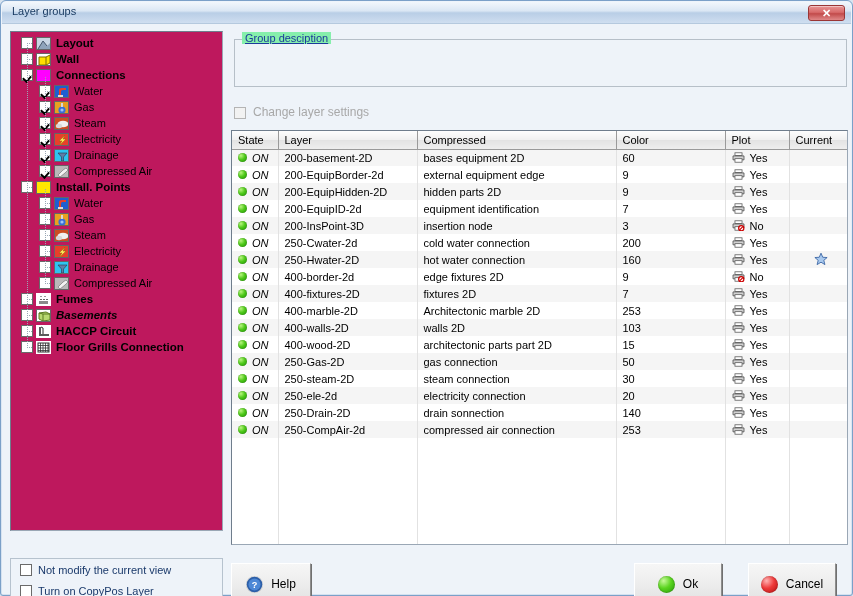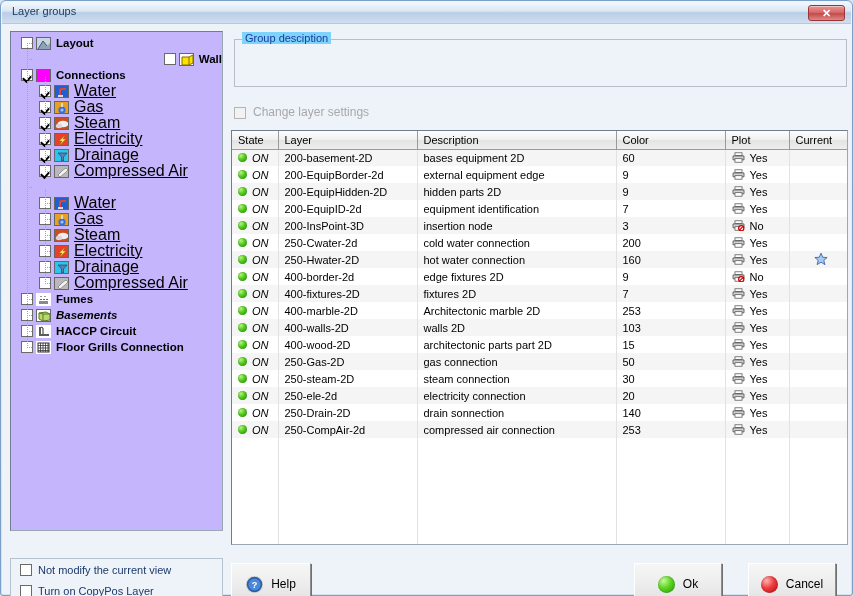--- a/index.html
+++ b/index.html
@@ -45,21 +45,21 @@
   
   #client {
     position: absolute; left: 1px; top: 23px; right: 1px; bottom: 1px;
     background: #eef3f9;
   }
 
   
   #tree-panel {
     position: absolute; left: 8px; top: 7px;
     width: 213px; height: 500px;
-    background: #c4b5fd;
+    background: #be185d;
     border: 1px solid #9aa7b5;
     border-top-color: #6f7d8c; border-left-color: #6f7d8c;
     overflow: hidden;
   }
   .tnode {
     position: relative;
     height: 16px;
     display: flex; align-items: center;
     font-size: 11px;
     white-space: nowrap;
@@ -93,21 +93,21 @@
   }
   .gicon {
     width: 15px; height: 13px; min-width: 15px;
     margin-right: 5px;
     border: 1px solid #666;
     background-size: cover;
     position: relative;
     overflow: hidden;
   }
   .tlabel-bold { font-weight: bold; color: #000; font-size: 11.5px; }
-  .tlabel { color: #000; font-size: 16px; text-decoration: underline; }
+  .tlabel { color: #000; font-size: 11px; }
 
   
   .guide-v { position: absolute; left: 16px; width: 1px;
     background-image: linear-gradient(to bottom,#9aa7b5 50%,transparent 50%);
     background-size: 1px 2px; }
   .guide-h { position: absolute; height: 1px;
     background-image: linear-gradient(to right,#9aa7b5 50%,transparent 50%);
     background-size: 2px 1px; }
 
   
@@ -123,23 +123,23 @@
 
   
   #grp {
     position: absolute; left: 232px; top: 15px;
     width: 613px; height: 48px;
     border: 1px solid #b6bfc8;
     background: #eef3f9;
   }
   #grp-legend {
     position: absolute; left: 240px; top: 8px;
-    background: #7dd3fc;
+    background: #86efac;
     padding: 0 3px;
-    font-size: 11px; color: #1b3a9b;
+    font-size: 11px; color: #1b3a9b; text-decoration: underline;
   }
   #grp-inner {
     position: absolute; left: 234px; top: 21px;
     width: 609px; height: 36px;
     background: #eef3f9;
   }
 
   
   #chg {
     position: absolute; left: 232px; top: 81px;
@@ -223,21 +223,21 @@
         <div class="tnode lvl0" style="top: 3px; position: absolute; left: 0px; right: 0px;">
           <span class="cb"></span>
           <span class="gicon"><svg width="15" height="13" viewBox="0 0 15 13">
               <rect width="15" height="13" fill="#ffffff"></rect>
               <rect x="0" y="0" width="15" height="13" fill="#c9d6e4"></rect>
               <path d="M1 11 L6 3 L10 8 L13 5 L13 11 Z" fill="#8fa4bb"></path>
               <path d="M1 11 L6 3 L10 8" stroke="#46566b" fill="none" stroke-width="1"></path>
             </svg></span>
           <span class="tlabel-bold">Layout</span>
         </div>
-        <div class="tnode lvl0" style="top: 19px; position: absolute; left: 0px; right: 0px; justify-content: flex-end;">
+        <div class="tnode lvl0" style="top: 19px; position: absolute; left: 0px; right: 0px;">
           <span class="cb"></span>
           <span class="gicon"><svg width="15" height="13" viewBox="0 0 15 13">
               <rect width="15" height="13" fill="#ffffff"></rect>
               <path d="M2 3 L9 3 L13 1 L13 9 L9 11 L2 11 Z" fill="#ffe000" stroke="#806f00"></path>
               <path d="M9 3 L9 11" stroke="#806f00"></path>
             </svg></span>
           <span class="tlabel-bold">Wall</span>
         </div>
         <div class="tnode lvl0" style="top: 35px; position: absolute; left: 0px; right: 0px;">
           <span class="expander">−</span>
@@ -298,20 +298,29 @@
           <span class="tlabel">Drainage</span>
         </div>
         <div class="tnode lvl1" style="top: 131px; position: absolute; left: 0px; right: 0px;">
           <span class="cb checked"></span>
           <span class="gicon"><svg width="15" height="13" viewBox="0 0 15 13">
               <rect width="15" height="13" fill="#ffffff"></rect>
               <rect width="15" height="13" fill="#b9b9b9"></rect>
               <path d="M3 9 L8 4 L11 2 L13 4 L10 7 L5 11 Z" fill="#f2f2f2" stroke="#6a6a6a" stroke-width=".6"></path>
             </svg></span>
           <span class="tlabel">Compressed Air</span>
+        </div>
+        <div class="tnode lvl0" style="top: 147px; position: absolute; left: 0px; right: 0px;">
+          <span class="expander">−</span>
+          <span class="cb"></span>
+          <span class="gicon"><svg width="15" height="13" viewBox="0 0 15 13">
+              <rect width="15" height="13" fill="#ffffff"></rect>
+              <rect x="0" y="0" width="15" height="13" fill="#ffe800"></rect>
+            </svg></span>
+          <span class="tlabel-bold">Install. Points</span>
         </div>
         <div class="tnode lvl1" style="top: 163px; position: absolute; left: 0px; right: 0px;">
           <span class="expander">+</span>
           <span class="cb"></span>
           <span class="gicon"><svg width="15" height="13" viewBox="0 0 15 13">
               <rect width="15" height="13" fill="#ffffff"></rect>
               <rect width="15" height="13" fill="#1f5fd0"></rect>
               <path d="M4 10 L4 4 Q4 2 7 2 L11 2 L11 4 L7.5 4 Q6 4 6 5.5 L6 10 Z" fill="#e8402a"></path>
               <rect x="3" y="9" width="5" height="3" fill="#dcdcdc"></rect>
             </svg></span>
@@ -460,21 +469,21 @@
             <col style="width:139px">
             <col style="width:199px">
           <col style="width:109px">
             <col style="width:64px">
             <col style="width:58px">
         </colgroup>
         <thead>
             <tr id="thead-row">
               <th>State</th>
               <th>Layer</th>
-              <th>Description</th>
+              <th>Compressed</th>
               <th>Color</th>
               <th>Plot</th>
               <th>Current</th>
             </tr>
           </thead>
         <tbody id="tbody">
             <tr class="r-alt">
               <td class="c-state">
                 <span class="state-wrap">
                   <span class="led"></span>

